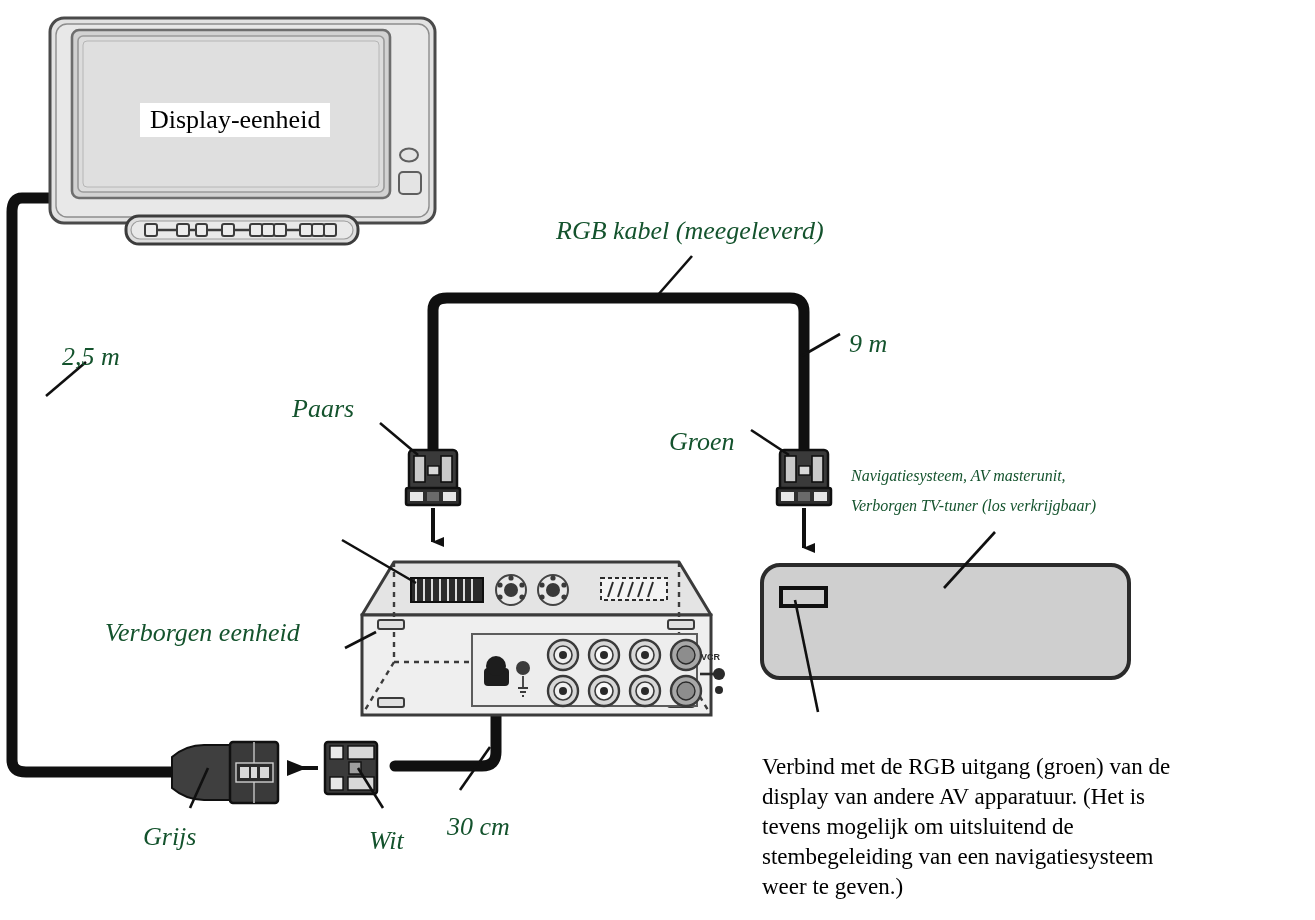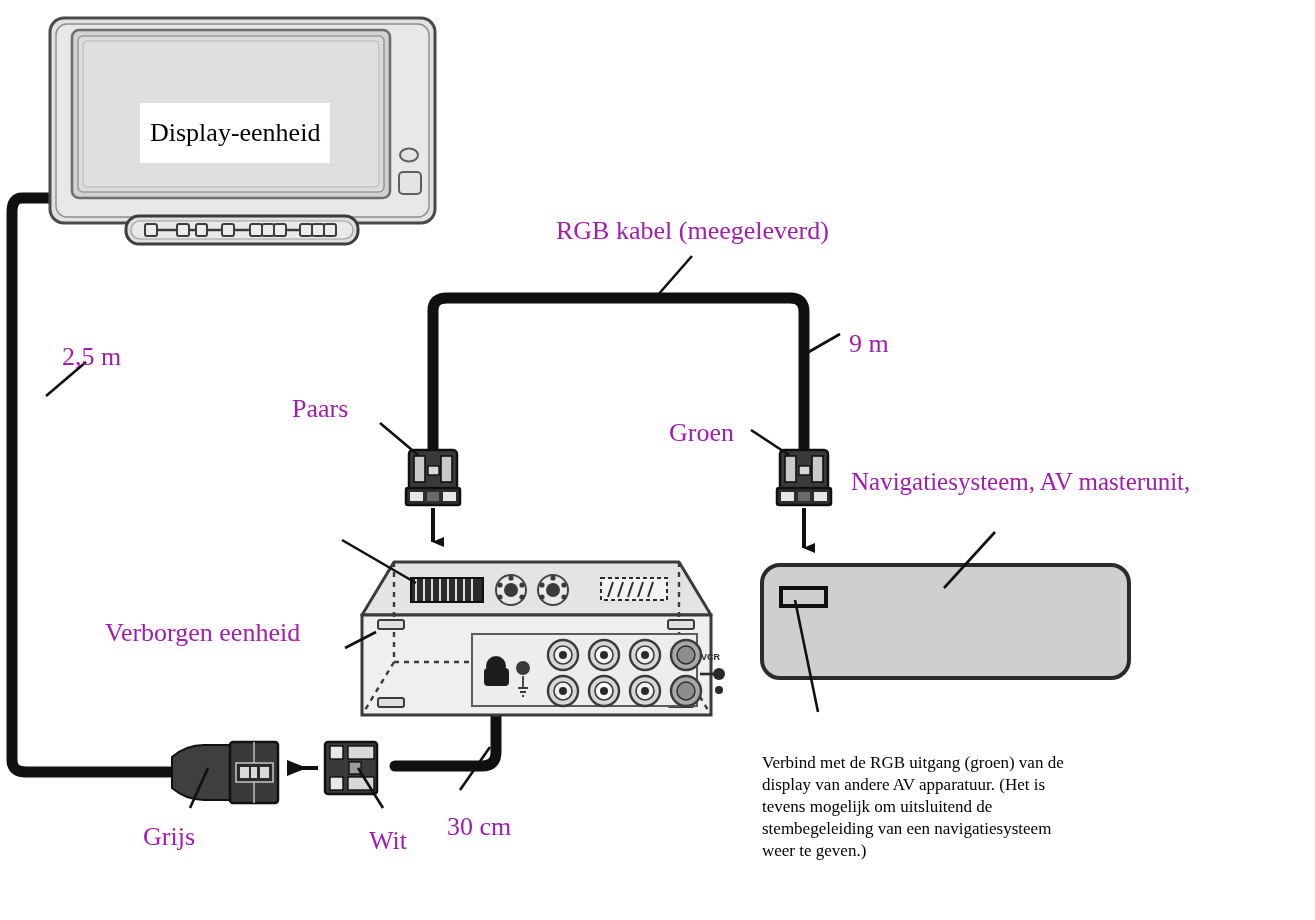--- a/index.html
+++ b/index.html
@@ -1,25 +1,25 @@
 <!DOCTYPE html>
 <html><head>
 <meta charset="utf-8">
 <style>
   html,body{margin:0;padding:0;background:#ffffff;}
   body{width:1315px;height:920px;position:relative;overflow:hidden;
        font-family:"Liberation Serif","DejaVu Serif",serif;color:#000;}
   #stage{position:absolute;left:0;top:0;width:1315px;height:920px;}
   svg#art{position:absolute;left:0;top:0;width:1315px;height:920px;}
   .lbl{position:absolute;font-family:"Liberation Serif","DejaVu Serif",serif;
-       color:#a21caf;white-space:pre;line-height:1.28;}
-  .t25{font-size:25px;}
+       color:#14532d;white-space:pre;line-height:1.28;font-style:italic;}
+  .t25{font-size:16px;}
   .t26{font-size:26px;}
-  .screen-lbl{position:absolute;background:#ffffff;padding:15px 10px;font-size:26px;}
-  .para{position:absolute;font-size:17px;line-height:1.30;white-space:pre-line;}
+  .screen-lbl{position:absolute;background:#ffffff;padding:2px 10px;font-size:26px;}
+  .para{position:absolute;font-size:23px;line-height:1.30;white-space:pre-line;}
 </style>
 </head>
 <body>
 
 <div id="stage">
 
   <svg id="art" viewBox="0 0 1315 920">
     <defs>
       <marker id="arrowDown" markerWidth="14" markerHeight="14" refX="5" refY="11" orient="auto" markerUnits="userSpaceOnUse">
         <path d="M0,0 L10,0 L5,12 Z" fill="#101010"></path>
@@ -276,26 +276,27 @@
   <div class="screen-lbl" style="left:140px;top:103px;">Display-eenheid</div>
 
   <div class="lbl t26" style="left:556px;top:214px;">RGB kabel (meegeleverd)</div>
 
   <div class="lbl t26" style="left:849px;top:327px;">9 m</div>
 
   <div class="lbl t26" style="left:62px;top:340px;">2,5 m</div>
 
   <div class="lbl t26" style="left:292px;top:392px;">Paars</div>
 
-  <div class="lbl t26" style="left:669px;top:416px;">Groen</div>
+  <div class="lbl t26" style="left:669px;top:425px;">Groen</div>
 
 
   <div class="lbl t26" style="left:105px;top:616px;">Verborgen eenheid</div>
 
   <div class="lbl t25" style="left:851px;top:466px;">Navigatiesysteem, AV masterunit,</div>
+  <div class="lbl t25" style="left:851px;top:496px;">Verborgen TV-tuner (los verkrijgbaar)</div>
 
   <div class="para" style="left:762px;top:752px;width:540px;">Verbind met de RGB uitgang (groen) van de
 display van andere AV apparatuur. (Het is
 tevens mogelijk om uitsluitend de
 stembegeleiding van een navigatiesysteem
 weer te geven.)</div>
 
   <div class="lbl t26" style="left:143px;top:820px;">Grijs</div>
 
   <div class="lbl t26" style="left:357px;top:824px;margin-left:12px;">Wit</div>

